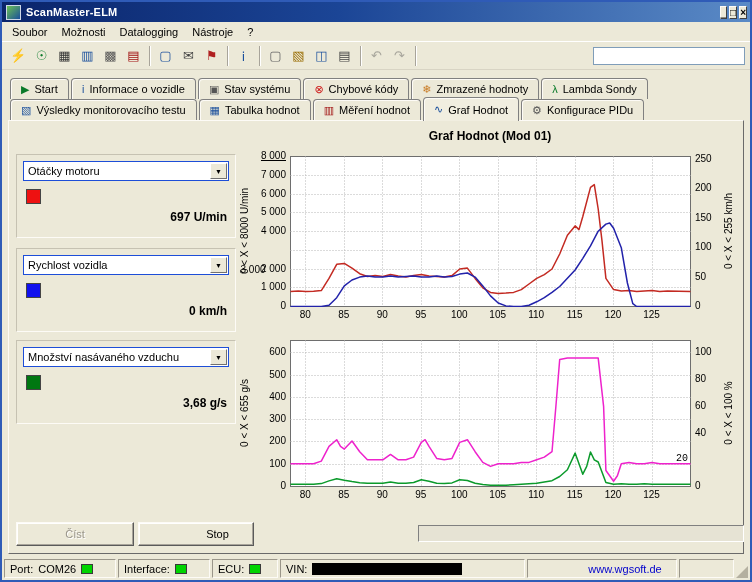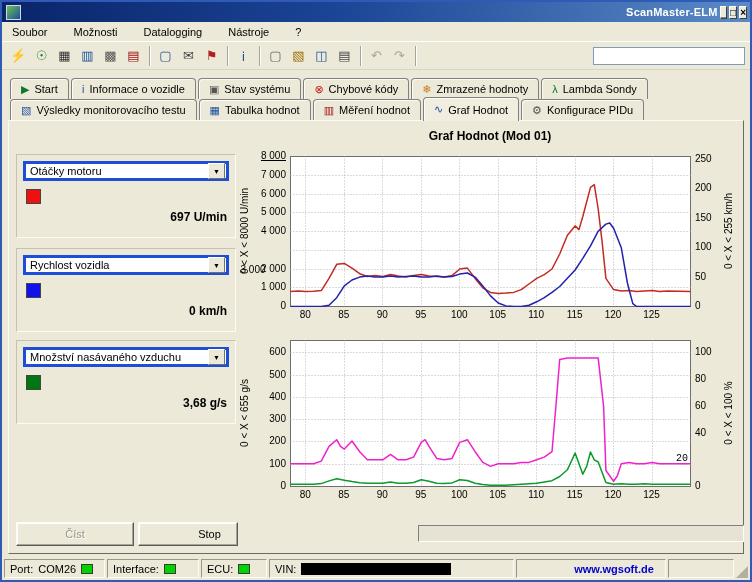--- a/index.html
+++ b/index.html
@@ -2,25 +2,25 @@
 <html><head>
 <meta charset="utf-8">
 <style>
   html,body{margin:0;padding:0;background:#d4d0c8;}
   .window{position:relative;width:752px;height:582px;box-sizing:border-box;border:2px solid #2f5bb7;
           background:#ece9d8;font-family:"Liberation Sans",sans-serif;font-size:11px;color:#000;overflow:hidden;}
   .titlebar{position:absolute;left:0;top:0;width:748px;height:20px;
             background:linear-gradient(90deg,#0a246a,#1b4596 45%,#5a8ac6);
             display:flex;align-items:center;padding:0 3px;box-sizing:border-box;}
   .app-icon{width:13px;height:13px;margin:0 5px 0 1px;background:linear-gradient(135deg,#6cc055,#1a4f9c);border:1px solid #cfd8e8;}
-  .title-text{color:#fff;font-weight:bold;font-size:11px;flex:1;letter-spacing:.2px;text-align:right;}
+  .title-text{color:#fff;font-weight:bold;font-size:11px;flex:1;letter-spacing:.2px;}
   .winbtn{width:18px;height:15px;margin-left:2px;background:#ece9d8;border:1px solid;
           border-color:#fdfbf6 #404040 #404040 #fdfbf6;font-size:10px;line-height:13px;text-align:center;
           font-weight:bold;box-sizing:border-box;cursor:default;}
-  .menubar{position:absolute;left:0;top:20px;width:748px;height:19px;display:flex;align-items:center;padding-left:3px;gap:12px;}
+  .menubar{position:absolute;left:0;top:20px;width:748px;height:19px;display:flex;align-items:center;padding-left:3px;}
   .mitem{padding:2px 7px;}
   .toolbar{position:absolute;left:0;top:39px;width:748px;height:29px;display:flex;align-items:center;
            padding:0 5px;box-sizing:border-box;border-top:1px solid #fff;border-bottom:1px solid #d8d4c4;}
   .tbtn{width:23px;height:22px;display:flex;align-items:center;justify-content:center;font-size:13px;}
   .tbtn.disabled{opacity:.45;}
   .tsep{width:1px;height:20px;background:#a8a49a;box-shadow:1px 0 0 #fff;margin:0 4px;}
   .tfield{margin-left:auto;width:152px;height:18px;border:1px solid #7f9db9;background:#fff;
           font:11px "Liberation Sans",sans-serif;padding:0 3px;box-sizing:border-box;}
   .tabrow{position:absolute;left:8px;display:flex;align-items:flex-start;}
   #tabrow1{top:76px;}
@@ -28,46 +28,46 @@
   .tab{height:21px;box-sizing:border-box;display:inline-flex;align-items:center;gap:5px;padding:0 10px;
        background:#ece9d8;border:1px solid #808080;border-bottom:none;border-radius:4px 4px 0 0;
        box-shadow:inset 1px 1px 0 #fdfbf6;margin-right:2px;white-space:nowrap;}
   .tab.active{height:24px;margin-top:-2px;position:relative;z-index:6;background:#f1eee0;}
   .ticon{font-size:11px;line-height:1;}
   .content{position:absolute;left:6px;top:118px;width:736px;height:434px;background:#ece9d8;
            border:1px solid;border-color:#fdfbf6 #6a6a6a #6a6a6a #fdfbf6;box-sizing:border-box;}
   .heading{position:absolute;left:232px;top:127px;width:512px;text-align:center;font-weight:bold;font-size:12px;}
   .pgroup{position:absolute;left:14px;width:220px;height:84px;box-sizing:border-box;
           border:1px solid;border-color:#c6c2b2 #fdfbf6 #fdfbf6 #c6c2b2;}
-  .combo{position:absolute;left:6px;top:6px;width:206px;height:20px;background:#fff;border:3px solid #1d4ed8;
+  .combo{position:absolute;left:6px;top:6px;width:206px;height:20px;background:#fff;border:1px solid #1d4ed8;
          box-sizing:border-box;display:flex;align-items:center;}
   .combo-text{flex:1;padding:0 4px;white-space:nowrap;overflow:hidden;font-size:11px;}
   .combo-btn{width:17px;height:16px;margin-right:1px;background:#ece9d8;border:1px solid;
              border-color:#fff #707070 #707070 #fff;font-size:7px;display:flex;align-items:center;justify-content:center;box-sizing:border-box;}
   .swatch{position:absolute;left:9px;top:34px;width:13px;height:13px;border:1px solid #444;}
   .pvalue{position:absolute;left:8px;right:8px;top:55px;text-align:right;font-weight:bold;font-size:12px;}
   .chart{position:absolute;left:230px;width:512px;}
   #chart1{top:146px;height:184px;}
   #chart2{top:332px;height:176px;}
   .tick{position:absolute;font-size:10px;color:#000;line-height:12px;}
   .vlab{position:absolute;font-size:10px;white-space:nowrap;transform:translate(-50%,-50%) rotate(-90deg);}
   .btn{position:absolute;height:24px;background:#ece9d8;border:1px solid;border-color:#fdfbf6 #5a5a5a #5a5a5a #fdfbf6;
        box-shadow:inset -1px -1px 0 #a8a49a,inset 1px 1px 0 #fff;display:flex;align-items:center;justify-content:center;
        box-sizing:border-box;font-size:11px;}
   #read-btn{left:14px;top:520px;width:118px;color:#9a968a;text-shadow:1px 1px 0 #fff;}
-  #stop-btn{left:136px;top:520px;width:100px;padding-left:43px;}
+  #stop-btn{left:136px;top:520px;width:116px;padding-left:43px;}
   .slider{position:absolute;left:416px;top:523px;width:326px;height:17px;box-sizing:border-box;
           border:1px solid;border-color:#808080 #fff #fff #808080;background:#e6e3d4;}
   .statusbar{position:absolute;left:0;top:556px;width:748px;height:21px;display:flex;align-items:stretch;gap:2px;
              padding:1px 2px;box-sizing:border-box;}
   .sseg{border:1px solid;border-color:#9a968a #fdfbf6 #fdfbf6 #9a968a;display:flex;align-items:center;gap:5px;
         padding:0 5px;box-sizing:border-box;white-space:nowrap;}
   .led{width:12px;height:10px;background:#00d400;border:1px solid #3a3a3a;box-sizing:border-box;}
   .redacted{width:150px;height:12px;background:#000;}
-  .slink{color:#0000cc;font-weight:bold;text-decoration:none;margin-left:46px;}
+  .slink{color:#0000cc;font-weight:normal;text-decoration:none;margin-left:46px;}
   .sgrip{width:0;height:0;border-left:12px solid transparent;border-bottom:12px solid #b4b0a0;align-self:flex-end;}
 </style>
 </head>
 <body>
 
 <div class="window">
 
   <div class="titlebar">
     <span class="app-icon"></span>
     <span class="title-text">ScanMaster-ELM</span>
@@ -286,21 +286,21 @@
       <div class="tick" style="left: 404.538px; top: 155px; width: 30px; text-align: center;">125</div>
       <div class="vlab" style="left: 12px; top: 79px;">0 &lt; X &lt; 655 g/s</div>
       <div class="vlab" style="left: 496px; top: 79px;">0 &lt; X &lt; 100 %</div>
     </div>
 
   <div class="btn" id="read-btn">Číst</div>
   <div class="btn" id="stop-btn">Stop</div>
   <div class="slider"></div>
 
   <div class="statusbar">
-    <div class="sseg" style="width:101px">
+    <div class="sseg" style="width:112px">
       <span>Port:</span>
       <span>COM26</span>
       <span class="led"></span>
     </div>
     <div class="sseg" style="width:92px">
       <span>Interface:</span>
       <span class="led"></span>
     </div>
     <div class="sseg" style="width:66px">
       <span>ECU:</span>

